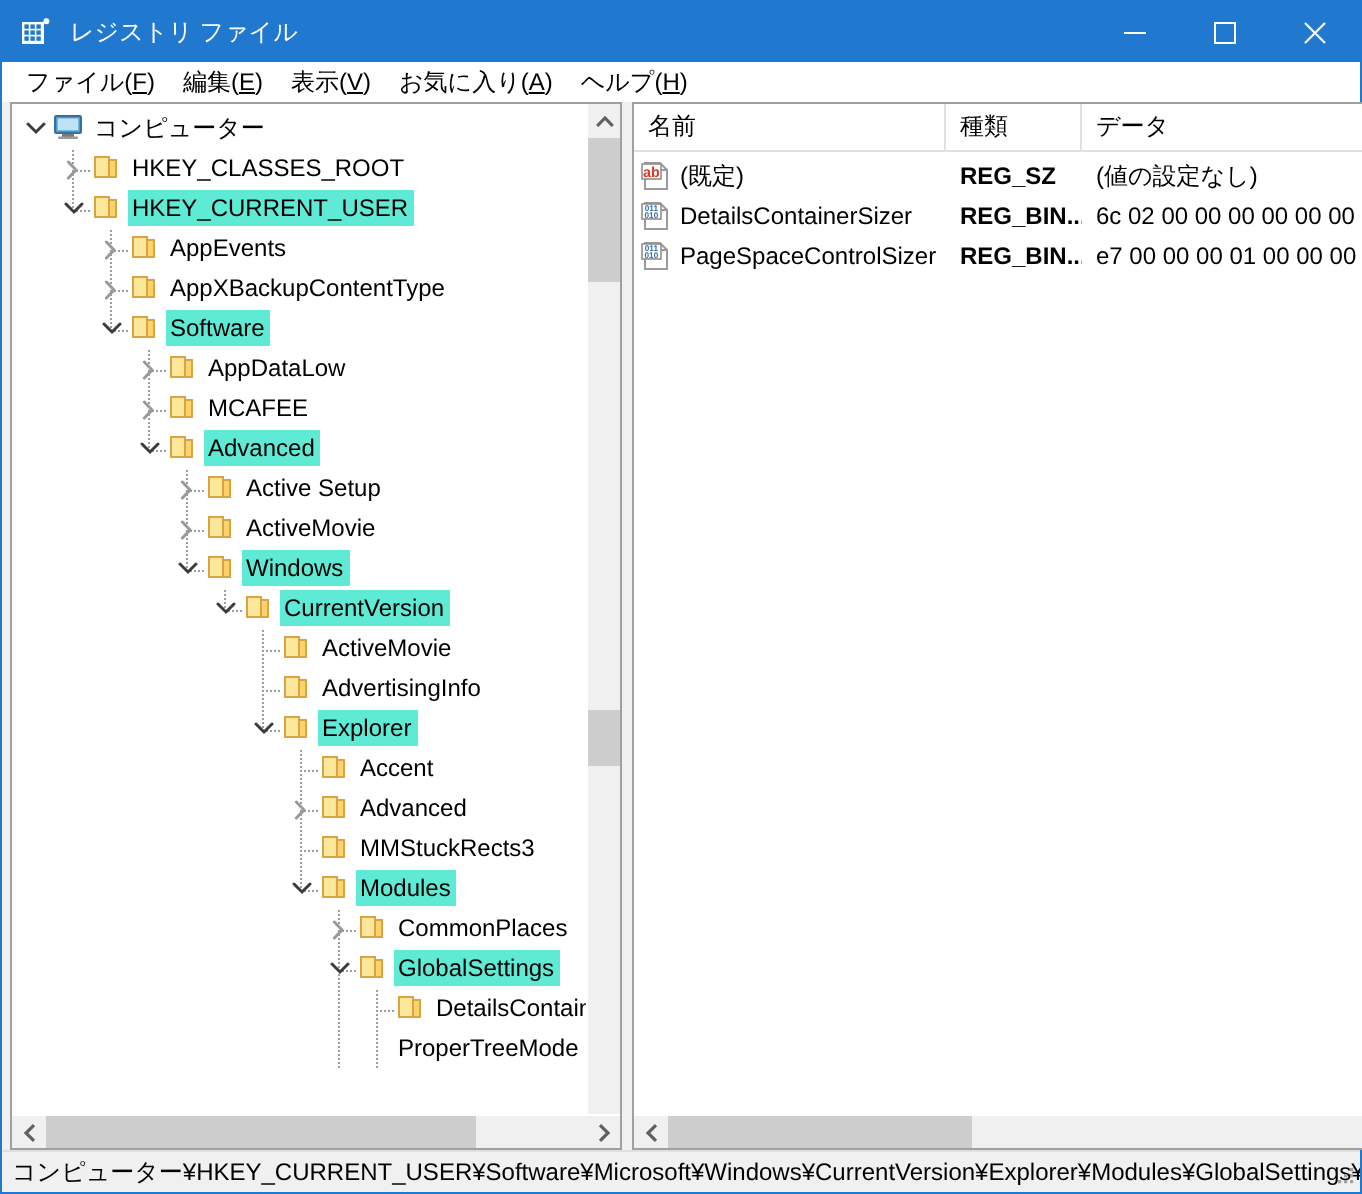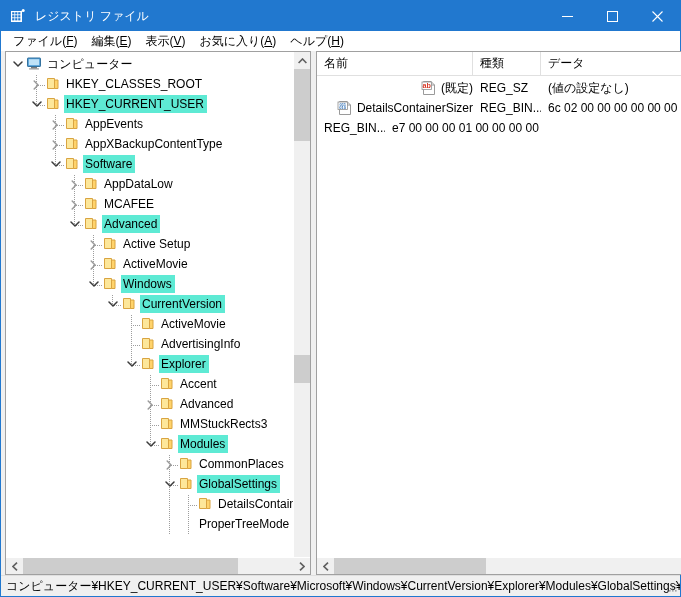--- a/index.html
+++ b/index.html
@@ -229,28 +229,27 @@
     display: flex;
     align-items: center;
     white-space: nowrap;
     cursor: default;
   }
   .lv-cell {
     font-size: 12px;
     box-sizing: border-box;
     overflow: hidden;
     white-space: nowrap;
-    justify-content: flex-end;
   }
   .lv-cell.c-name {
     width: 156px; flex: 0 0 156px;
     display: flex; align-items: center;
     padding-left: 3px;
   }
-  .lv-cell.c-type { width: 68px; flex: 0 0 68px; padding-left: 7px; }
+  .lv-cell.c-type { width: 68px; flex: 0 0 68px; padding-left: 7px; font-weight: bold; }
   .lv-cell.c-data { flex: 1 1 auto; padding-left: 7px; }
   .val-icon {
     width: 16px; height: 16px;
     flex: 0 0 16px;
     margin-right: 4px;
     position: relative;
   }
 
   
   .vscroll {
@@ -833,20 +832,30 @@
                   <rect x="1" y="2" width="9.5" height="7.5" fill="#ffffff" stroke="#8f8f8f" stroke-width="0.8"></rect>
                   <text x="5.7" y="5.6" font-family="Liberation Sans, sans-serif" font-size="4.1" font-weight="bold" fill="#2f6fb5" text-anchor="middle">011</text>
                   <text x="5.7" y="9.2" font-family="Liberation Sans, sans-serif" font-size="4.1" font-weight="bold" fill="#2f6fb5" text-anchor="middle">010</text>
                 </svg></span>
               <span>DetailsContainerSizer</span>
             </div>
             <div class="lv-cell c-type">REG_BIN...</div>
             <div class="lv-cell c-data">6c 02 00 00 00 00 00 00 00</div>
           </div>
           <div class="lv-row">
+            <div class="lv-cell c-name">
+              <span class="val-icon"><svg width="16" height="16" viewBox="0 0 16 16">
+                  <path d="M2.5 1.5 L10 1.5 L13.5 5 L13.5 14.5 L2.5 14.5 Z" fill="#ffffff" stroke="#9a9a9a" stroke-width="1"></path>
+                  <path d="M10 1.5 L10 5 L13.5 5" fill="none" stroke="#9a9a9a" stroke-width="1"></path>
+                  <rect x="1" y="2" width="9.5" height="7.5" fill="#ffffff" stroke="#8f8f8f" stroke-width="0.8"></rect>
+                  <text x="5.7" y="5.6" font-family="Liberation Sans, sans-serif" font-size="4.1" font-weight="bold" fill="#2f6fb5" text-anchor="middle">011</text>
+                  <text x="5.7" y="9.2" font-family="Liberation Sans, sans-serif" font-size="4.1" font-weight="bold" fill="#2f6fb5" text-anchor="middle">010</text>
+                </svg></span>
+              <span>PageSpaceControlSizer</span>
+            </div>
             <div class="lv-cell c-type">REG_BIN...</div>
             <div class="lv-cell c-data">e7 00 00 00 01 00 00 00 00</div>
           </div>
         </div>
 
       <div class="hscroll">
         <div class="sb-arrow">
           <svg width="6" height="9" viewBox="0 0 6 9">
               <path d="M5 0.6 L1 4.5 L5 8.4" stroke="#606060" stroke-width="1.6" fill="none"></path>
             </svg>

